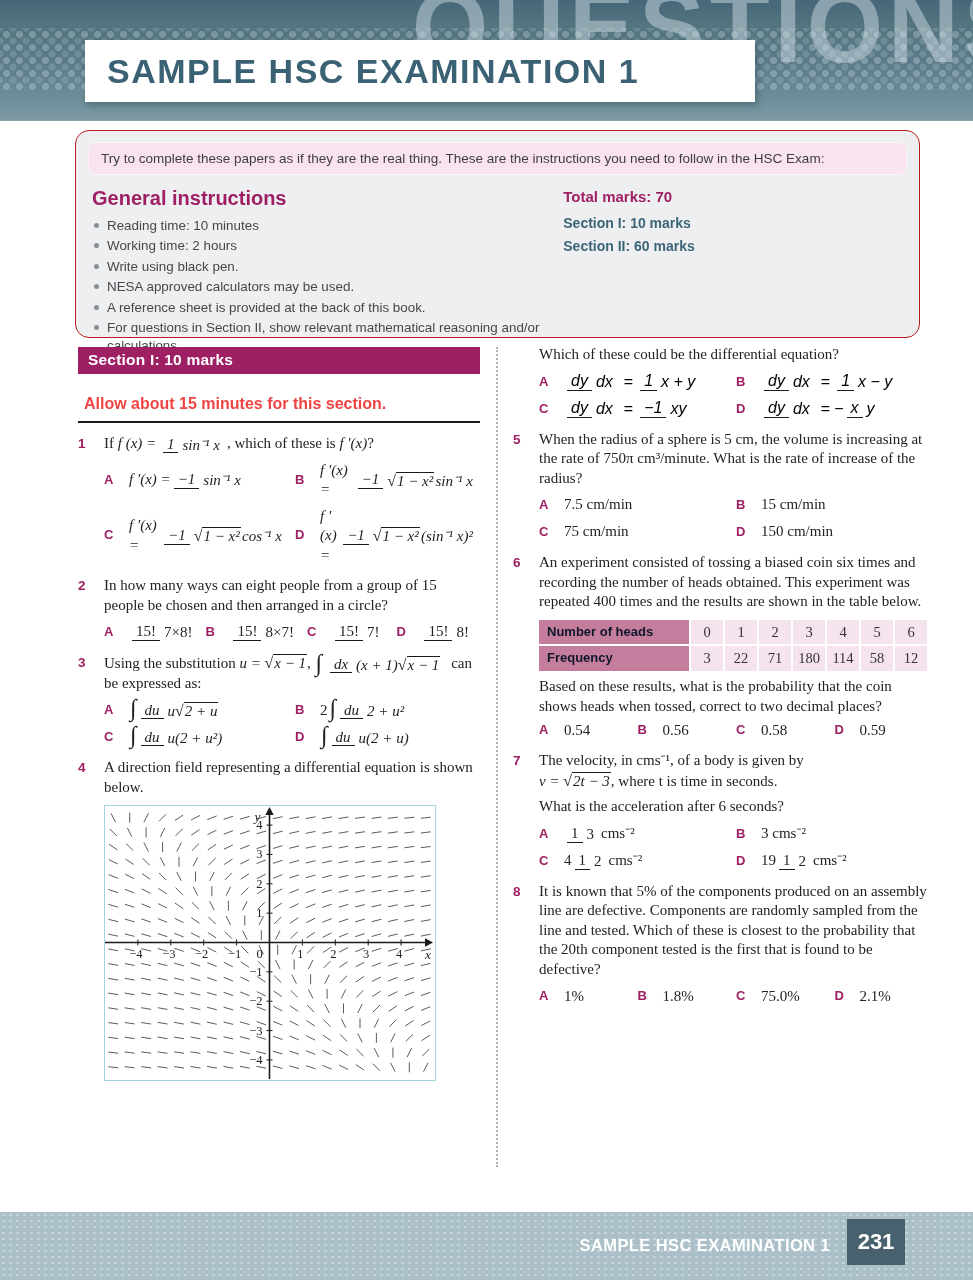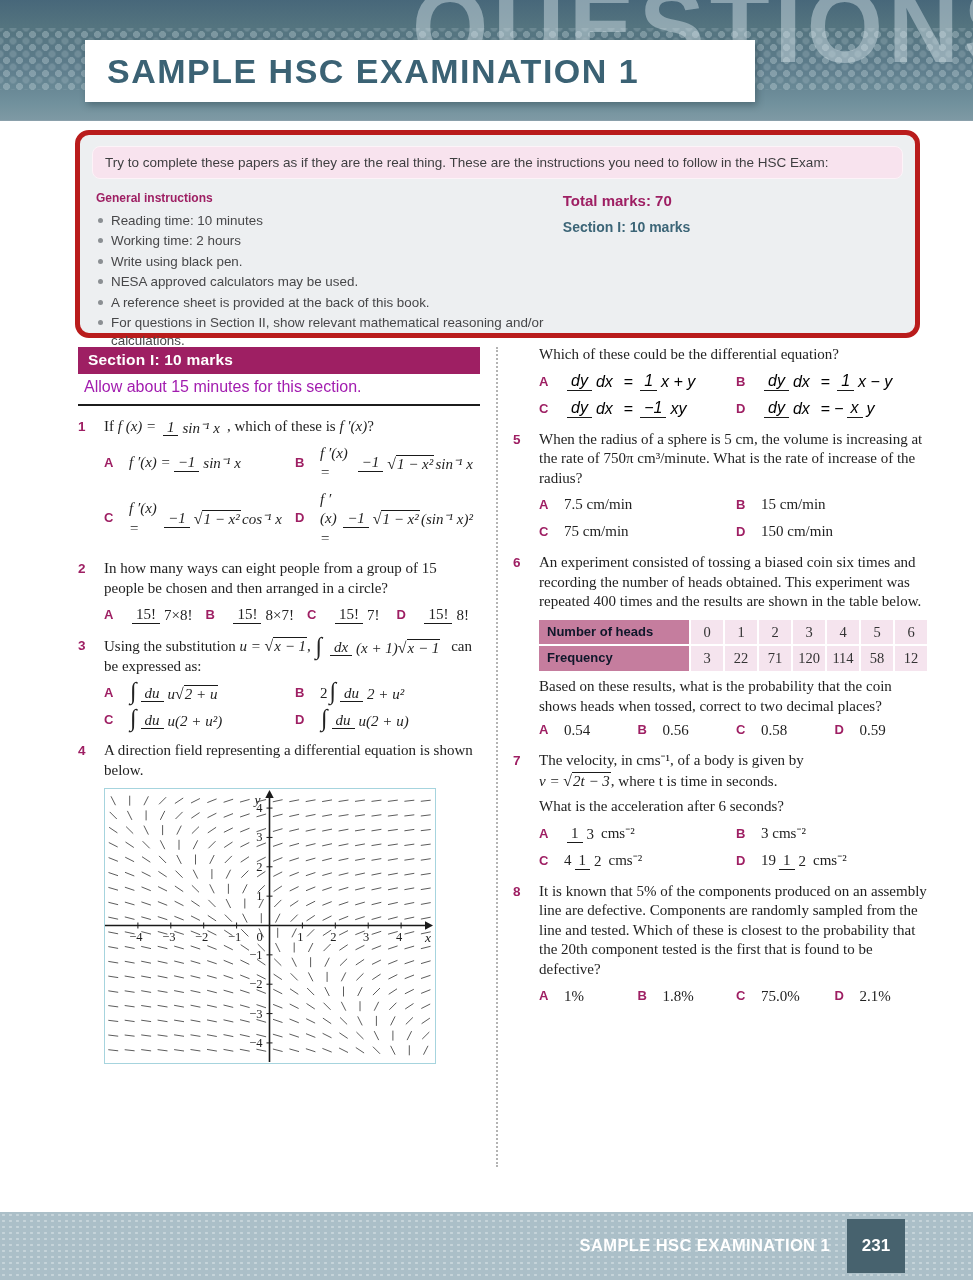--- a/index.html
+++ b/index.html
@@ -17,42 +17,42 @@
           background-size:13px 13px,13px 13px; background-position:0 0,6.5px 6.5px;}
   .watermark{position:absolute; top:-30px; left:412px; font-weight:900; font-size:98px;
           letter-spacing:5px; color:rgba(193,210,217,.55); white-space:nowrap;
           font-family:"Liberation Sans",sans-serif; transform:scaleY(1.05);}
   .title-box{position:absolute; left:85px; top:40px; width:670px; height:62px; background:#fff;
           box-shadow:2px 3px 7px rgba(20,40,50,.35); display:flex; align-items:center; padding-left:22px;}
   .title{font-size:34px; font-weight:800; letter-spacing:1.5px; color:#3b6274;}
 
   
   .card{position:absolute; left:75px; top:130px; width:845px; height:208px; background:#edeff1;
-        border:5px solid #b91c1c; border-radius:14px;}
+        border:1px solid #b91c1c; border-radius:14px;}
   .card-banner{margin:11px 12px 6px; background:#f8e3ee; border:1px solid #fdf3f8; border-radius:8px;
         padding:8px 12px; font-size:13.5px; color:#3e3e40;}
   .card-cols{display:flex; padding:2px 14px 0 16px;}
   .gen{width:56%;}
-  .gen-h{color:var(--mag); font-weight:bold; font-size:12px; margin:4px 0 7px;}
+  .gen-h{color:var(--mag); font-weight:bold; font-size:20px; margin:4px 0 7px;}
   .gen ul{list-style:none;}
   .gen li{font-size:13.4px; color:#474749; margin:3px 0; padding-left:15px; position:relative; line-height:1.3;}
   .gen li::before{content:""; position:absolute; left:2px; top:6px; width:5px; height:5px;
         border-radius:50%; background:#8b8f93;}
   .marks{width:44%; padding-left:16px;}
   .marks-total{color:var(--mag); font-weight:bold; font-size:15px; margin:5px 0 10px;}
   .marks-line{color:var(--teal); font-weight:bold; font-size:14px; margin:7px 0;}
 
   
   .colL{position:absolute; left:78px; top:347px; width:402px;}
   .colR{position:absolute; left:513px; top:345px; width:414px;}
   .divider{position:absolute; left:496px; top:347px; height:820px; border-left:2px dotted #b3b3b3;}
 
   .sec-banner{background:var(--mag); color:#fff; font-weight:bold; font-size:15.5px;
         padding:4px 10px 5px; letter-spacing:.2px;}
-  .allow{font-weight:normal; font-size:16px; color:#a21caf; margin-top:4px; padding:0 0 8px 6px;
+  .allow{font-weight:bold; font-size:16px; color:#ef4444; margin-top:21px; padding:0 0 8px 6px;
         border-bottom:2.4px solid #1c1c1c;}
 
   .q{display:flex; margin-top:11px; font-family:"Liberation Serif",serif; color:var(--ink);}
   .qn{flex:0 0 26px; color:var(--mag); font-weight:bold; font-family:"Liberation Sans",sans-serif;
       font-size:13.5px; padding-top:2px;}
   .qb{flex:1; font-size:15px; line-height:1.3;}
   .cont{font-family:"Liberation Serif",serif; font-size:15px; color:var(--ink); padding-left:26px; line-height:1.3;}
   .qpara{margin-top:6px;}
 
   .optgrid{display:grid; margin-top:7px; row-gap:7px; column-gap:6px;}
@@ -86,22 +86,22 @@
   .plot svg{display:block;}
   .plot text{font-family:"Liberation Serif",serif; fill:#222;}
 
   
   .footer{position:absolute; left:0; top:1212px; width:973px; height:68px; background:#abbfc8;}
   .footer::before{content:""; position:absolute; inset:0;
         background-image:radial-gradient(rgba(255,255,255,.32) 1.1px,transparent 1.7px);
         background-size:7px 6px;}
   .footer-title{position:absolute; right:143px; top:24px; color:#fff; font-weight:bold;
         font-size:16.5px; letter-spacing:.4px;}
-  .page-box{position:absolute; right:68px; top:7px; width:58px; height:54px; background:#47626e;
-        color:#fff; font-weight:bold; font-size:17px; display:flex; align-items:center; justify-content:center;}
+  .page-box{position:absolute; right:68px; top:7px; width:58px; height:46px; background:#47626e;
+        color:#fff; font-weight:bold; font-size:22px; display:flex; align-items:center; justify-content:center;}
 </style>
 </head>
 <body>
 
 <div class="header">
   <div class="watermark">QUESTIONS</div>
   <div class="header-dots"></div>
   <div class="title-box">
     <span class="title">SAMPLE HSC EXAMINATION 1</span>
   </div>
@@ -117,20 +117,21 @@
         <li>Working time: 2 hours</li>
         <li>Write using black pen.</li>
         <li>NESA approved calculators may be used.</li>
         <li>A reference sheet is provided at the back of this book.</li>
         <li>For questions in Section II, show relevant mathematical reasoning and/or calculations.</li>
       </ul>
     </div>
     <div class="marks">
       <div class="marks-total">Total marks: 70</div>
       <div class="marks-line">Section I: 10 marks</div>
+      <div class="marks-line">Section II: 60 marks</div>
     </div>
   </div>
 </div>
 
 <div class="divider"></div>
 
 <div class="colL">
   <div class="sec-banner">Section I: 10 marks</div>
   <div class="allow">Allow about 15 minutes for this section.</div>
 
@@ -774,21 +775,21 @@
         <div class="td">1</div>
         <div class="td">2</div>
         <div class="td">3</div>
         <div class="td">4</div>
         <div class="td">5</div>
         <div class="td">6</div>
         <div class="th">Frequency</div>
         <div class="td">3</div>
         <div class="td">22</div>
         <div class="td">71</div>
-        <div class="td">120</div>
+        <div class="td">180</div>
         <div class="td">114</div>
         <div class="td">58</div>
         <div class="td">12</div>
       </div>
       <div class="qpara">Based on these results, what is the probability that the coin shows heads when tossed, correct to two decimal places?</div>
       <div class="optgrid g4" style="margin-top:4px;">
         <div class="opt">
             <span class="ol">A</span>
             <span class="ov">0.54</span>
           </div>

